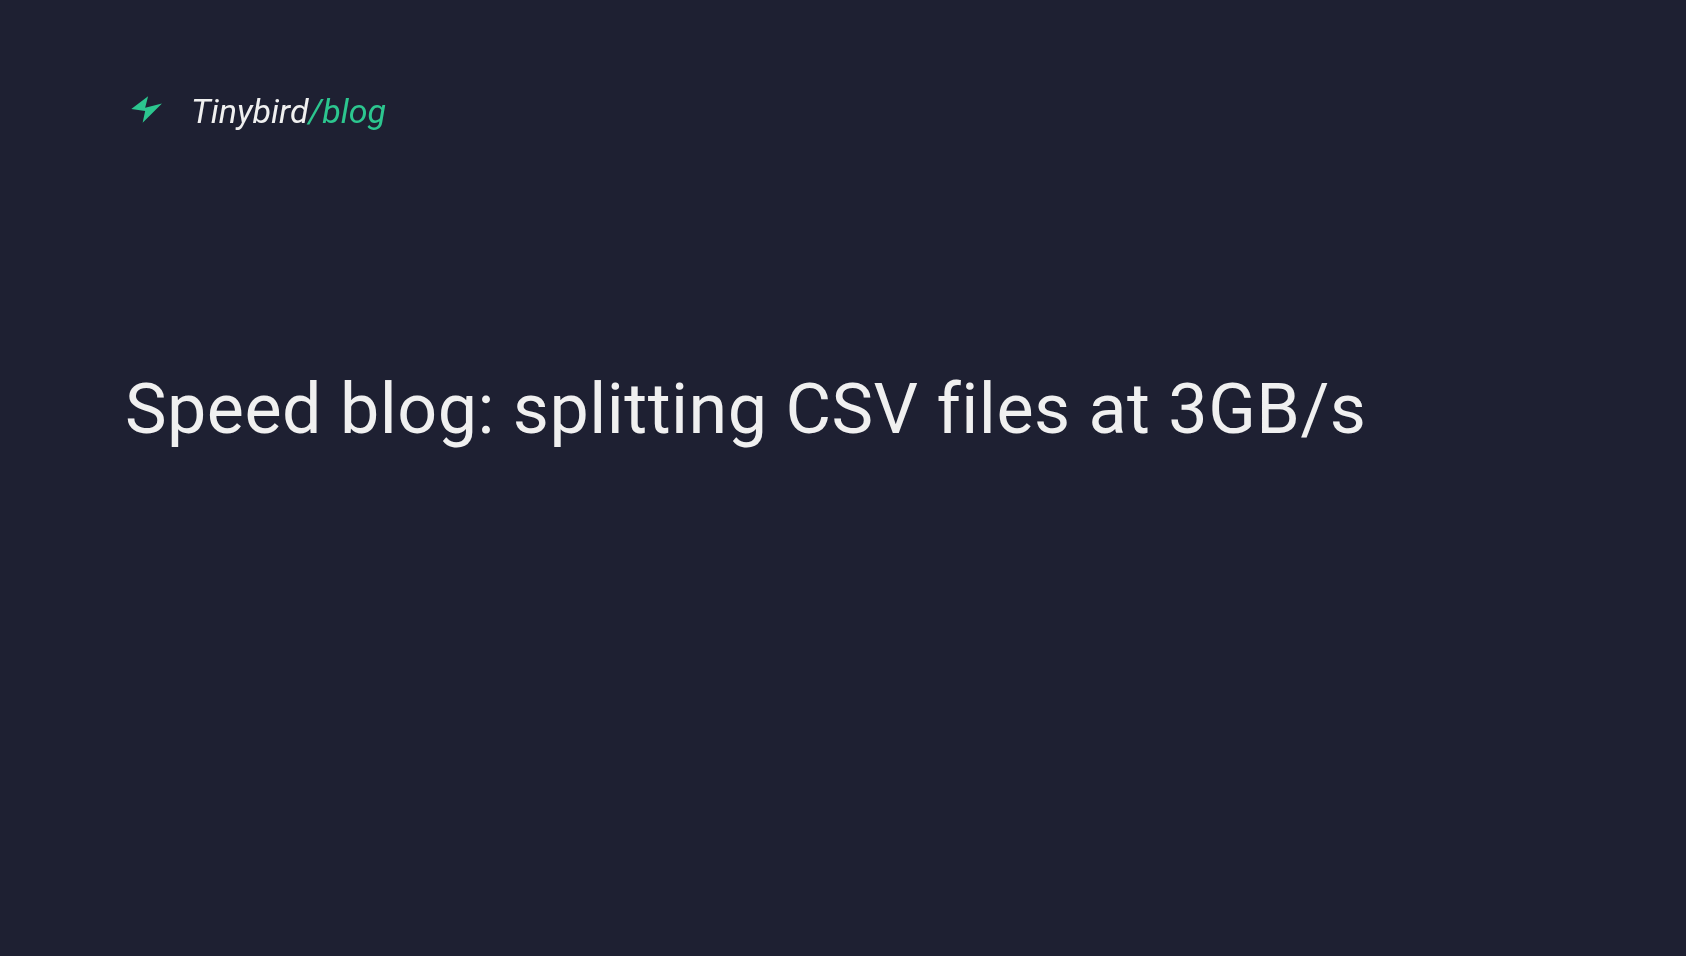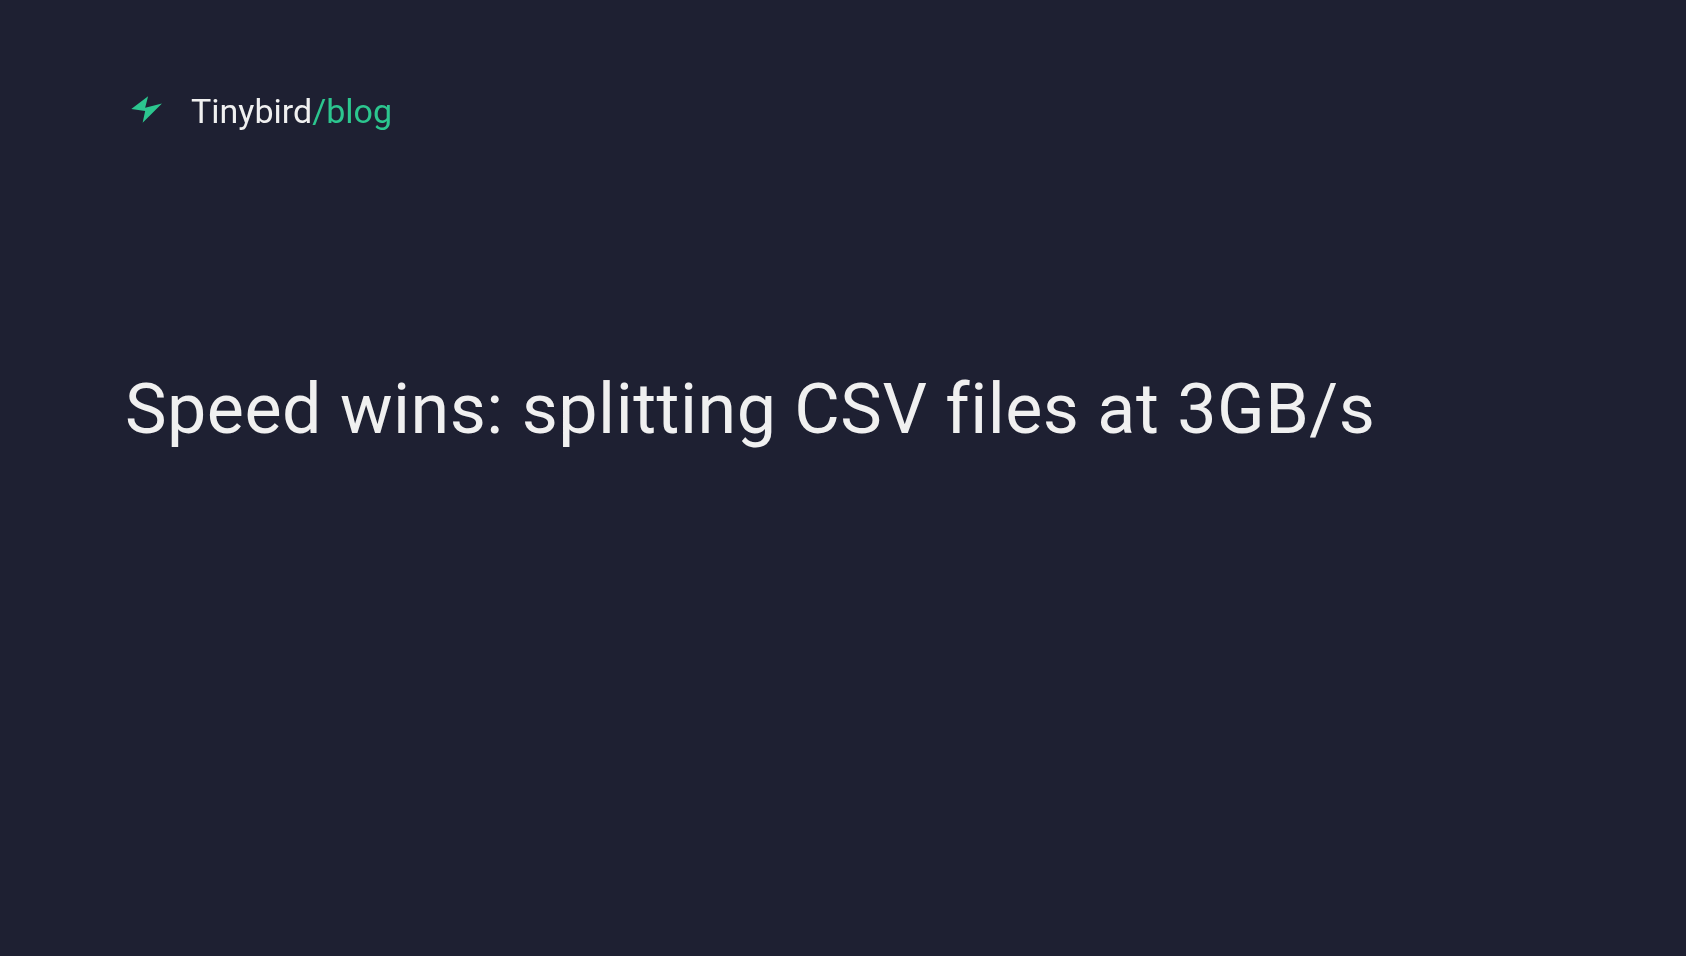--- a/index.html
+++ b/index.html
@@ -30,20 +30,21 @@
       justify-content: center;
     }
     .logo svg {
       width: 42px;
       height: 42px;
     }
     .brand-text {
       font-size: 34px;
       font-weight: 400;
       color: #F0F0F0;
+      font-style: italic;
     }
     .brand-slash {
       color: #2CC68F;
     }
     .brand-section {
       color: #2CC68F;
     }
     .title {
       margin-top: 230px;
       font-size: 70px;
@@ -60,14 +61,14 @@
   <div class="header">
     <div class="logo">
       <svg viewBox="0 0 100 100" xmlns="http://www.w3.org/2000/svg">
         <path d="M 15 45 L 55 15 L 48 42 L 88 32 L 42 78 L 48 50 Z" fill="#2CC68F"></path>
       </svg>
     </div>
     <div class="brand-text">
       <span>Tinybird</span><span class="brand-slash">/</span><span class="brand-section">blog</span>
     </div>
   </div>
-  <h1 class="title">Speed wins: splitting CSV files at 3GB/s</h1>
+  <h1 class="title">Speed blog: splitting CSV files at 3GB/s</h1>
 </div>
 
 </body></html>

